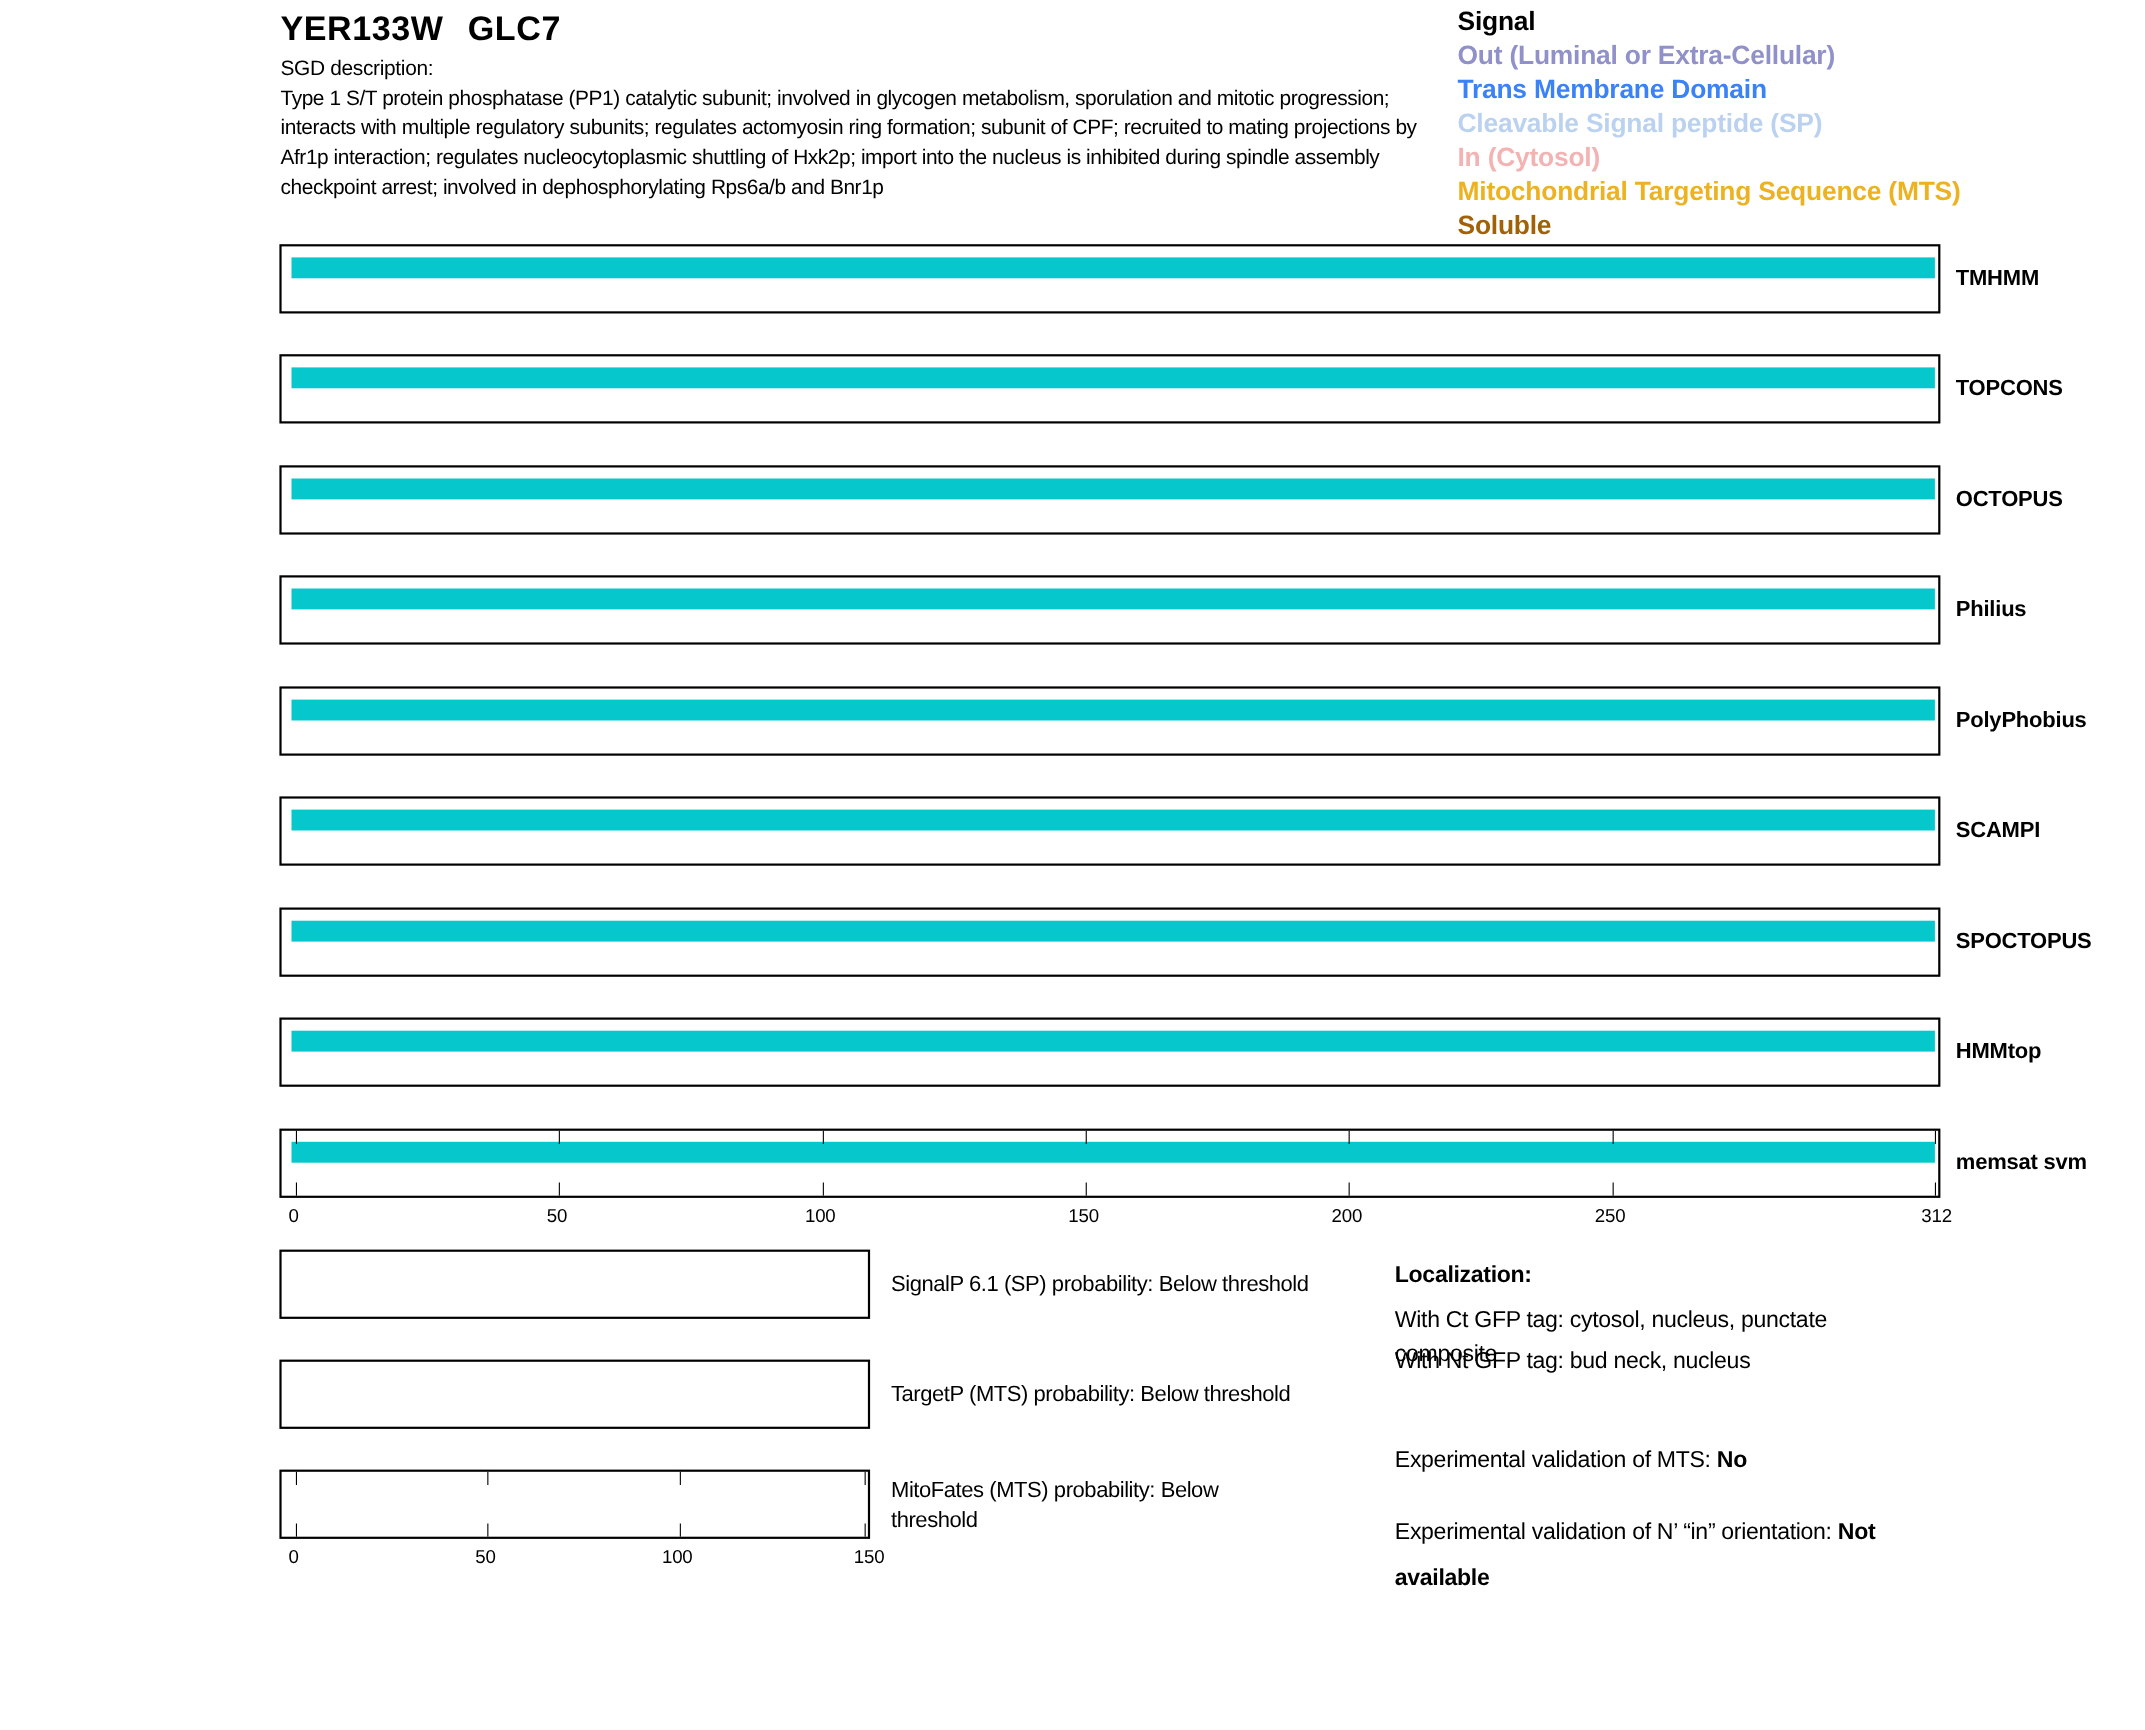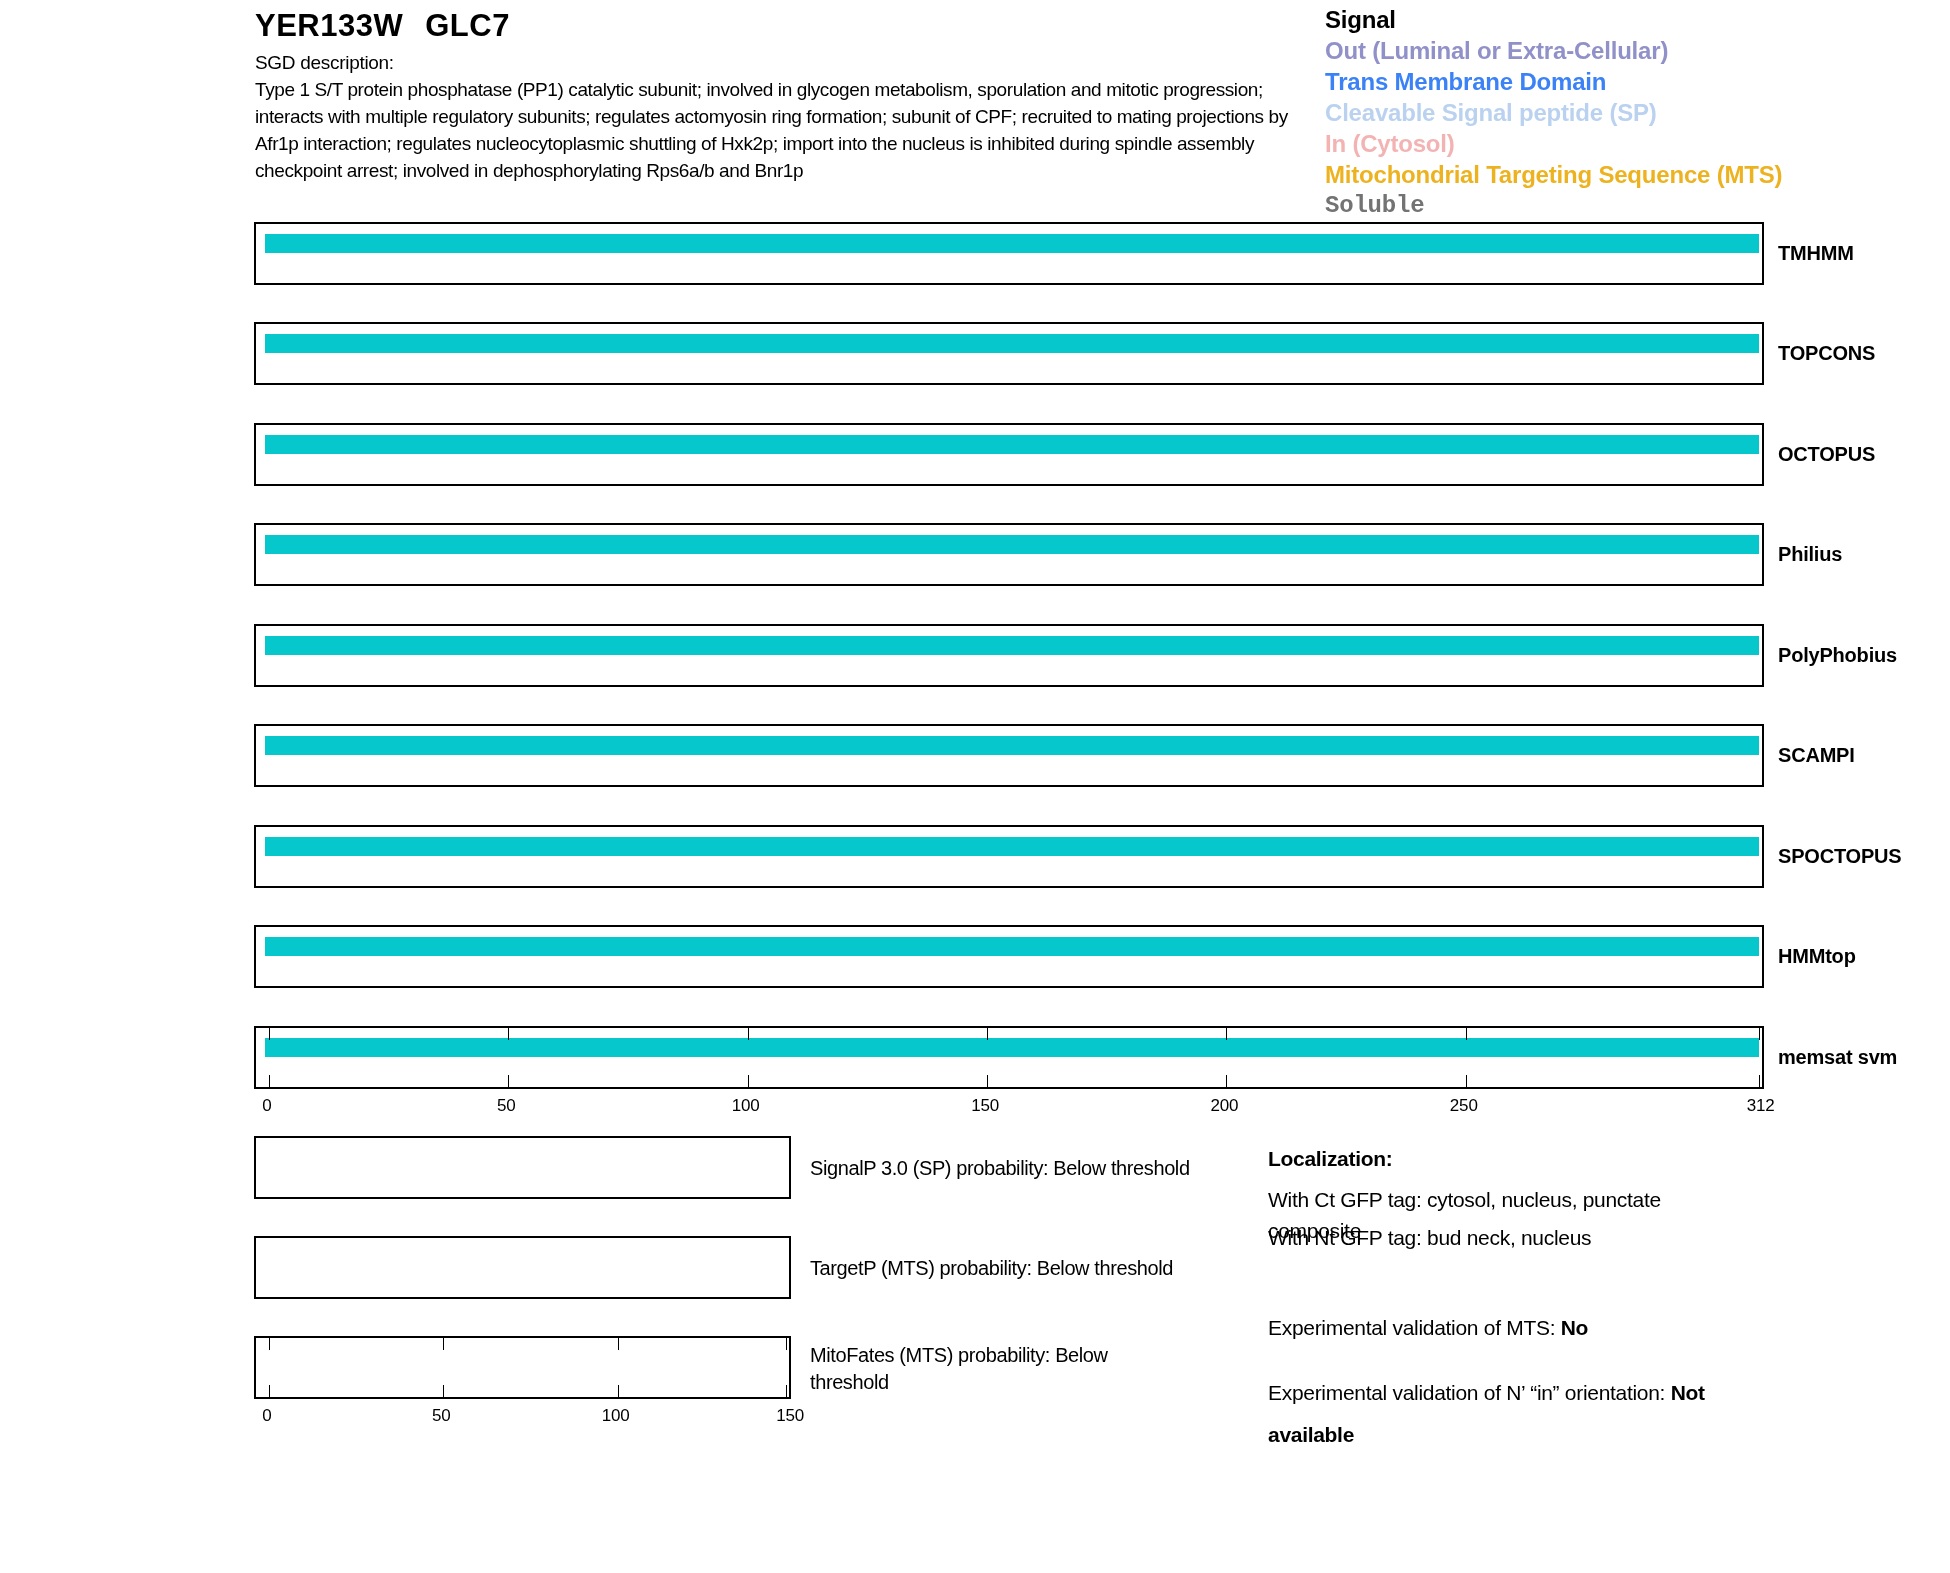--- a/index.html
+++ b/index.html
@@ -39,21 +39,21 @@
   <div class="abs" id="sgd-label">SGD description:</div>
   <div class="abs" id="sgd-desc">Type 1 S/T protein phosphatase (PP1) catalytic subunit; involved in glycogen metabolism, sporulation and mitotic progression; interacts with multiple regulatory subunits; regulates actomyosin ring formation; subunit of CPF; recruited to mating projections by Afr1p interaction; regulates nucleocytoplasmic shuttling of Hxk2p; import into the nucleus is inhibited during spindle assembly checkpoint arrest; involved in dephosphorylating Rps6a/b and Bnr1p</div>
 
   <div class="abs" id="legend">
     <div>Signal</div>
     <div class="legend-item" style="color: rgb(145, 145, 201);">Out (Luminal or Extra-Cellular)</div>
     <div class="legend-item" style="color: #3b82f6;">Trans Membrane Domain</div>
     <div class="legend-item" style="color: rgb(186, 210, 239);">Cleavable Signal peptide (SP)</div>
     <div class="legend-item" style="color: rgb(243, 179, 179);">In (Cytosol)</div>
     <div class="legend-item" style="color: rgb(237, 178, 32);">Mitochondrial Targeting Sequence (MTS)</div>
-    <div class="legend-item" style="color: #737373; font-family: Liberation Mono, monospace;">Soluble</div>
+    <div class="legend-item" style="color: #a16207;">Soluble</div>
   </div>
 
   <div id="tracks">
       <div class="track-box" style="top: 222px;">
         <div class="bar" style="left: 9px; width: 1493.54px; background: rgb(6, 200, 204);"></div>
       </div>
       <div class="track-label" style="top: 242px;">TMHMM</div>
       <div class="track-box" style="top: 322px;">
         <div class="bar" style="left: 9px; width: 1493.54px; background: rgb(6, 200, 204);"></div>
       </div>
@@ -106,21 +106,21 @@
       <div class="axis-label abs" style="left: 267px; top: 1096px;">0</div>
       <div class="axis-label abs" style="left: 506.35px; top: 1096px;">50</div>
       <div class="axis-label abs" style="left: 745.7px; top: 1096px;">100</div>
       <div class="axis-label abs" style="left: 985.05px; top: 1096px;">150</div>
       <div class="axis-label abs" style="left: 1224.4px; top: 1096px;">200</div>
       <div class="axis-label abs" style="left: 1463.75px; top: 1096px;">250</div>
       <div class="axis-label abs" style="left: 1760.54px; top: 1096px;">312</div>
     </div>
 
   <div class="prob-box" style="top:1136px;"></div>
-  <div class="prob-label" style="top:1155px;">SignalP 3.0 (SP) probability: Below threshold</div>
+  <div class="prob-label" style="top:1155px;">SignalP 6.1 (SP) probability: Below threshold</div>
 
   <div class="prob-box" style="top:1236px;"></div>
   <div class="prob-label" style="top:1255px;">TargetP (MTS) probability: Below threshold</div>
 
   <div class="prob-box" style="top:1336px;" id="mitofates-box">
       <div class="tick-top" style="left: 13px;"></div>
       <div class="tick-bottom" style="left: 13px;"></div>
       <div class="tick-top" style="left: 187.35px;"></div>
       <div class="tick-bottom" style="left: 187.35px;"></div>
       <div class="tick-top" style="left: 361.7px;"></div>

